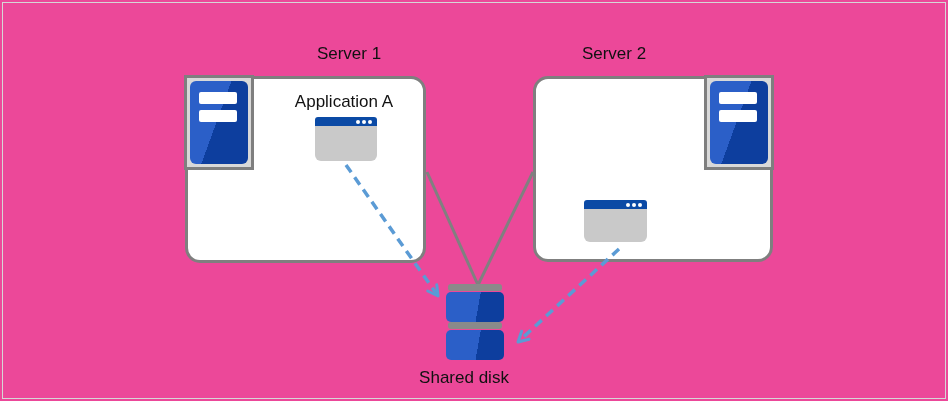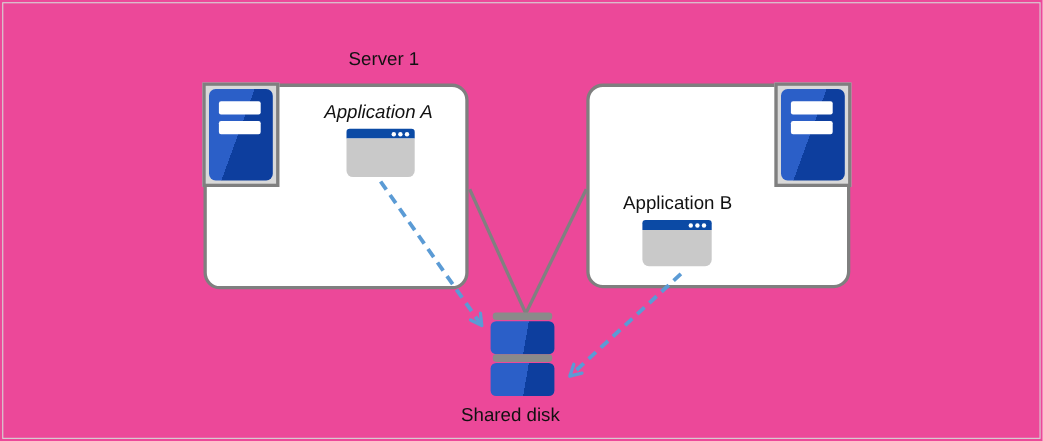--- a/index.html
+++ b/index.html
@@ -56,34 +56,35 @@
   .disk-body.b1{top:9px;}
   .disk-body.b2{top:47px;}
 
   
   .diagram-label{
     position:absolute;width:140px;text-align:center;font-size:17px;line-height:20px;
     color:#111;z-index:4;white-space:nowrap;
   }
   #server1-label{left:279px;top:44px;}
   #server2-label{left:544px;top:44px;}
-  #appA-label{left:274px;top:92px;font-style:italic;}
+  #appA-label{left:274px;top:92px;}
   #appB-label{left:546px;top:175px;}
   #disk-label{left:394px;top:368px;}
 
   
   #connector-layer{position:absolute;left:0;top:0;z-index:5;pointer-events:none;}
 </style>
 </head>
 <body>
 
 <div id="canvas" style="--blue-light: #2B5FC8; --blue-dark: #0D3E9E; --titlebar-blue: #0B4AA5;">
   <div class="outer-frame"></div>
 
   <div class="diagram-label" id="server1-label">Server 1</div>
+  <div class="diagram-label" id="server2-label">Server 2</div>
 
   <div class="server-box" id="server1-box"></div>
   <div class="server-box" id="server2-box"></div>
 
   <div class="server-icon-frame" id="server1-icon">
     <div class="server-tower">
       <div class="tower-slot s1"></div>
       <div class="tower-slot s2"></div>
     </div>
   </div>
@@ -97,21 +98,20 @@
   <div class="diagram-label" id="appA-label">Application A</div>
   <div class="app-icon" id="appA-icon">
     <div class="app-titlebar">
       <span class="app-dot"></span>
       <span class="app-dot"></span>
       <span class="app-dot"></span>
     </div>
     <div class="app-body"></div>
   </div>
 
-  <div class="diagram-label" id="appB-label">Application B</div>
   <div class="app-icon" id="appB-icon">
     <div class="app-titlebar">
       <span class="app-dot"></span>
       <span class="app-dot"></span>
       <span class="app-dot"></span>
     </div>
     <div class="app-body"></div>
   </div>
 
   <svg id="connector-layer" width="948" height="401" viewBox="0 0 948 401">

